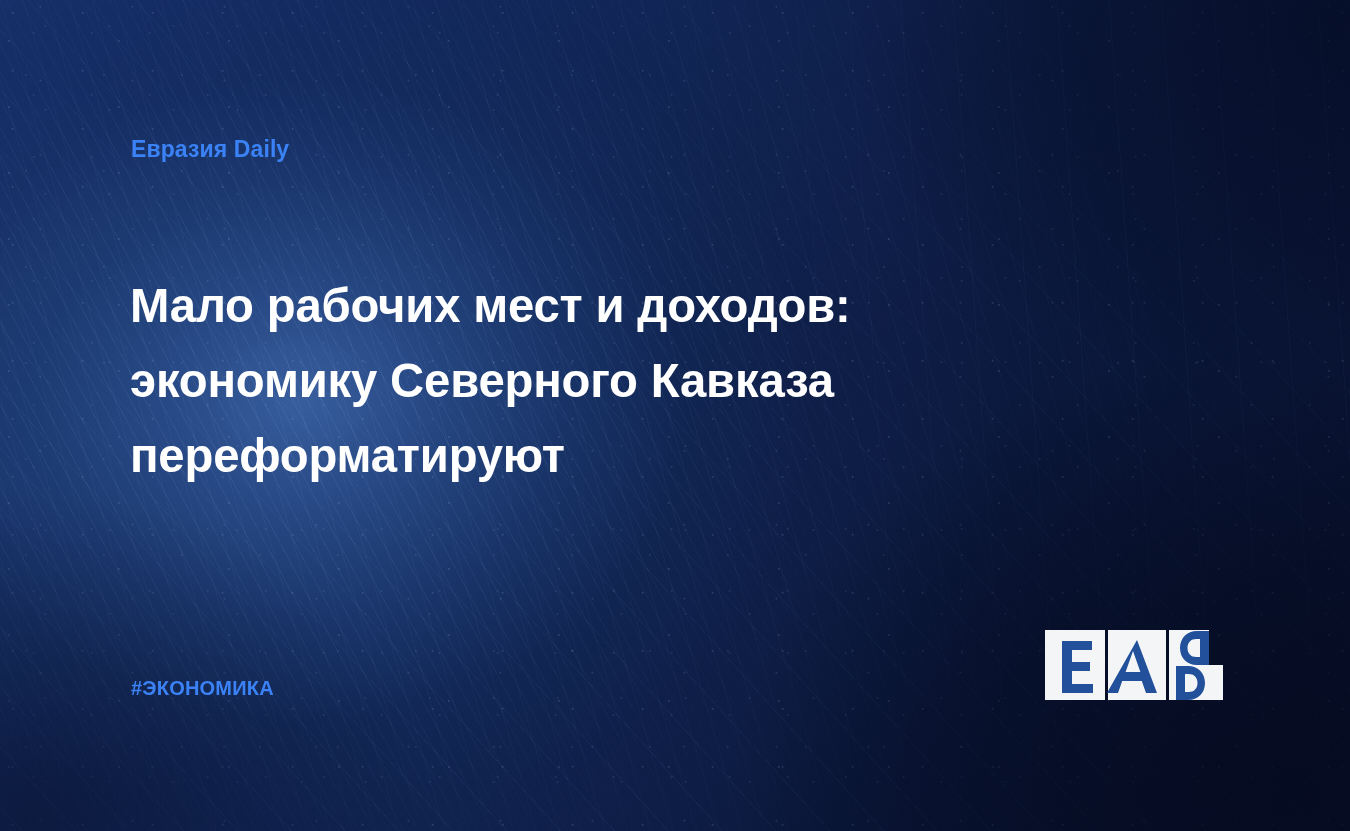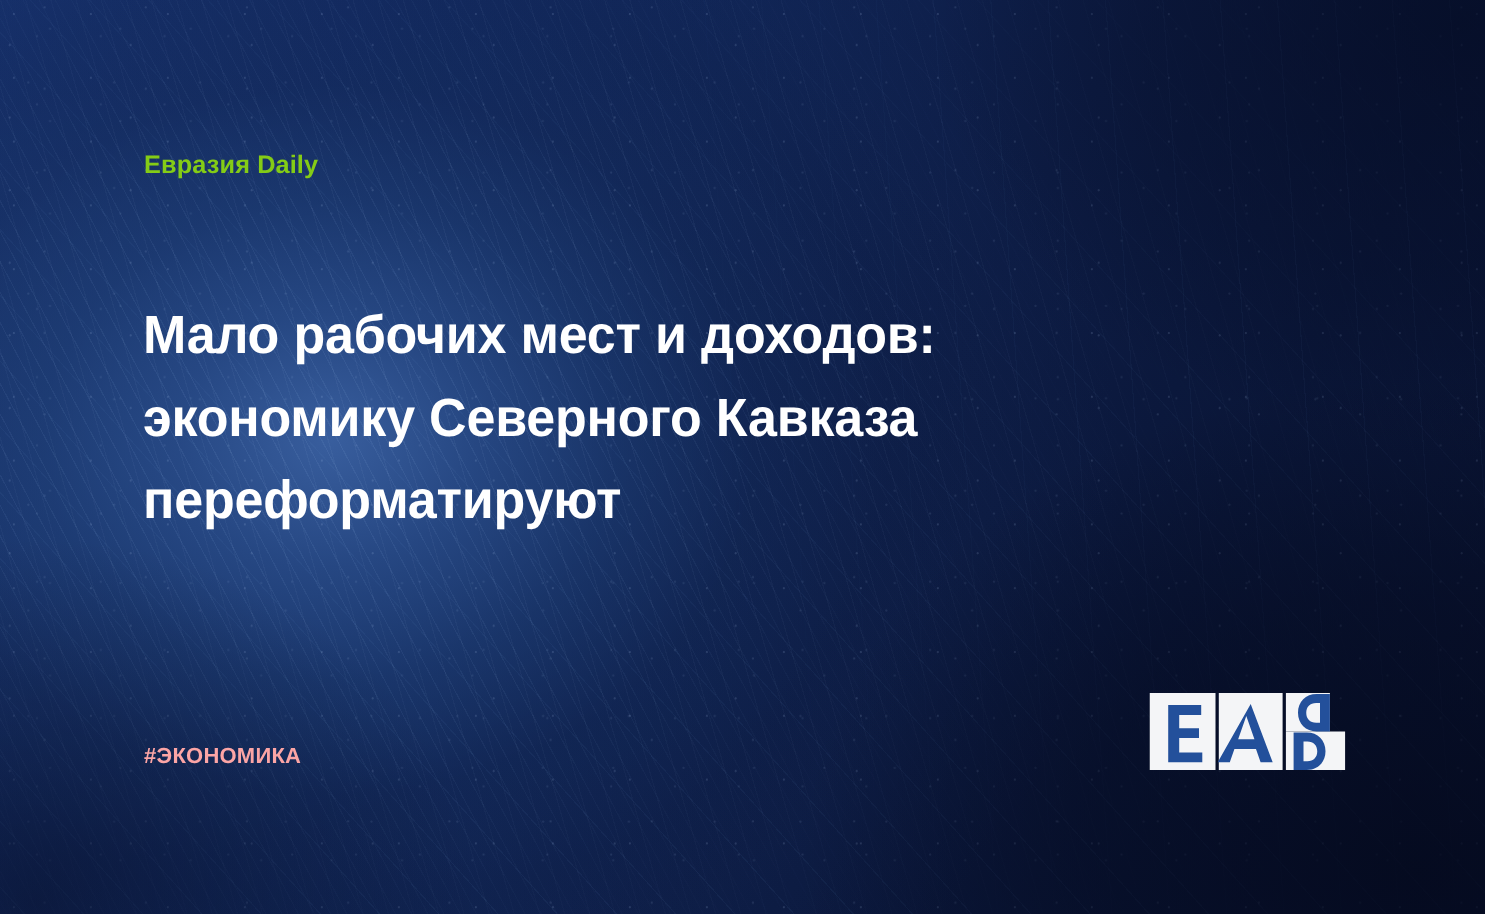--- a/index.html
+++ b/index.html
@@ -126,21 +126,21 @@
     position: absolute;
     inset: 0;
   }
 
   .site-name {
     position: absolute;
     left: 131px;
     top: 136px;
     font-size: 23px;
     font-weight: bold;
-    color: #84cc16;
+    color: #3b82f6;
     letter-spacing: 0.1px;
     white-space: nowrap;
   }
 
   .headline {
     position: absolute;
     left: 130px;
     top: 268px;
     width: 860px;
     margin: 0;
@@ -152,21 +152,21 @@
     transform: scaleX(0.965);
     transform-origin: left top;
   }
 
   .hashtag {
     position: absolute;
     left: 131px;
     top: 677px;
     font-size: 20px;
     font-weight: bold;
-    color: #fca5a5;
+    color: #3b82f6;
     letter-spacing: 0.2px;
     white-space: nowrap;
   }
 
   
   .logo {
     position: absolute;
     left: 1045px;
     top: 629px;
     width: 178px;

